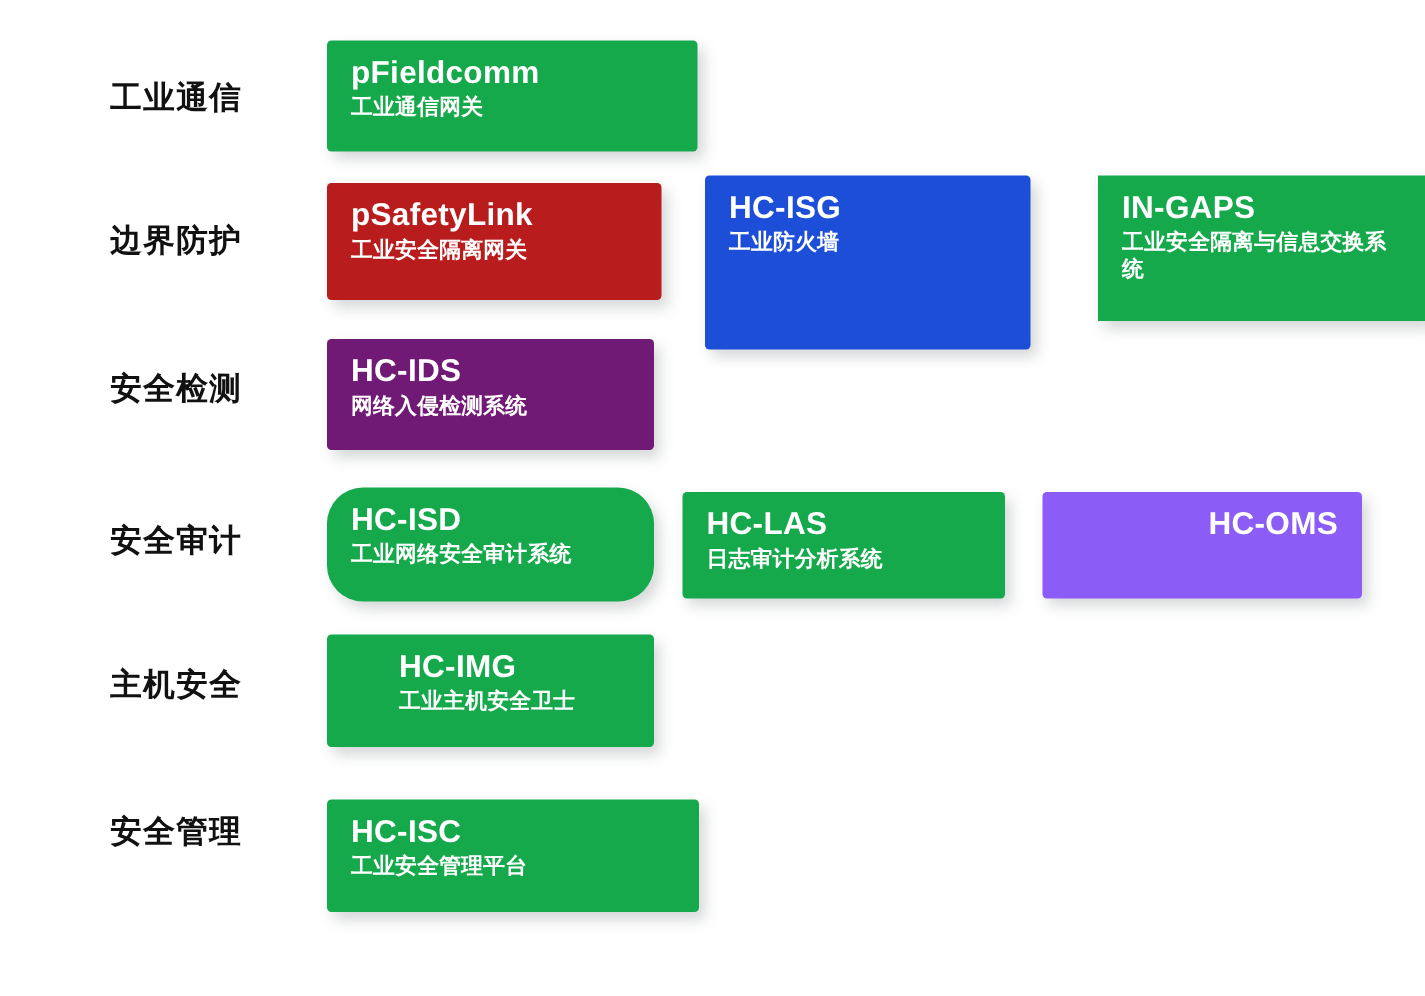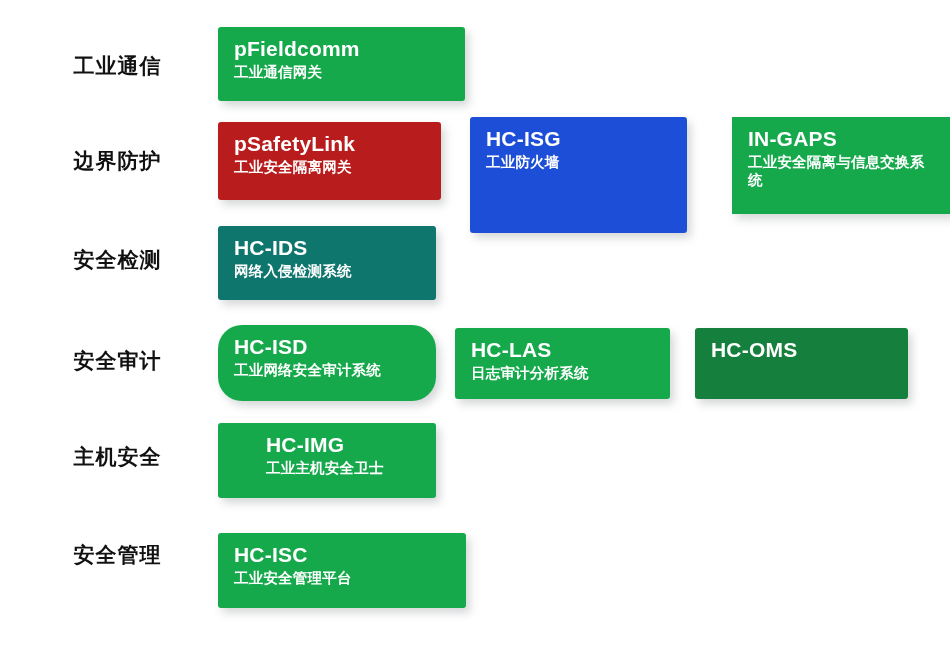--- a/index.html
+++ b/index.html
@@ -99,36 +99,36 @@
         <div class="card-title">HC-ISG</div>
         <div class="card-sub">工业防火墙</div>
       </div>
       <div class="card sharp" style="left: 732px; top: 117px; width: 221px; height: 97px; background: rgb(21, 169, 75);">
         <div class="card-title">IN-GAPS</div>
         <div class="card-sub wrap">工业安全隔离与信息交换系统</div>
       </div>
     </div>
     <div class="row" style="top: 0px;">
       <div class="row-label" style="top: 249px;">安全检测</div>
-      <div class="card" style="left: 218px; top: 226px; width: 218px; height: 74px; background: #0f766e;">
+      <div class="card" style="left: 218px; top: 226px; width: 218px; height: 74px; background: #701a75;">
         <div class="card-title">HC-IDS</div>
         <div class="card-sub">网络入侵检测系统</div>
       </div>
     </div>
     <div class="row" style="top: 0px;">
       <div class="row-label" style="top: 350px;">安全审计</div>
       <div class="card" style="left: 218px; top: 325px; width: 218px; height: 76px; background: rgb(21, 169, 75); border-radius: 24px;">
         <div class="card-title">HC-ISD</div>
         <div class="card-sub">工业网络安全审计系统</div>
       </div>
       <div class="card" style="left: 455px; top: 328px; width: 215px; height: 71px; background: rgb(21, 169, 75);">
         <div class="card-title">HC-LAS</div>
         <div class="card-sub">日志审计分析系统</div>
       </div>
-      <div class="card" style="left: 695px; top: 328px; width: 213px; height: 71px; background: #15803d;">
+      <div class="card" style="left: 695px; top: 328px; width: 213px; height: 71px; background: #8b5cf6; text-align: right;">
         <div class="card-title">HC-OMS</div>
       </div>
     </div>
     <div class="row" style="top: 0px;">
       <div class="row-label" style="top: 446px;">主机安全</div>
       <div class="card" style="left: 218px; top: 423px; width: 218px; height: 75px; background: rgb(21, 169, 75); padding-left: 48px;">
         <div class="card-title">HC-IMG</div>
         <div class="card-sub">工业主机安全卫士</div>
       </div>
     </div>

